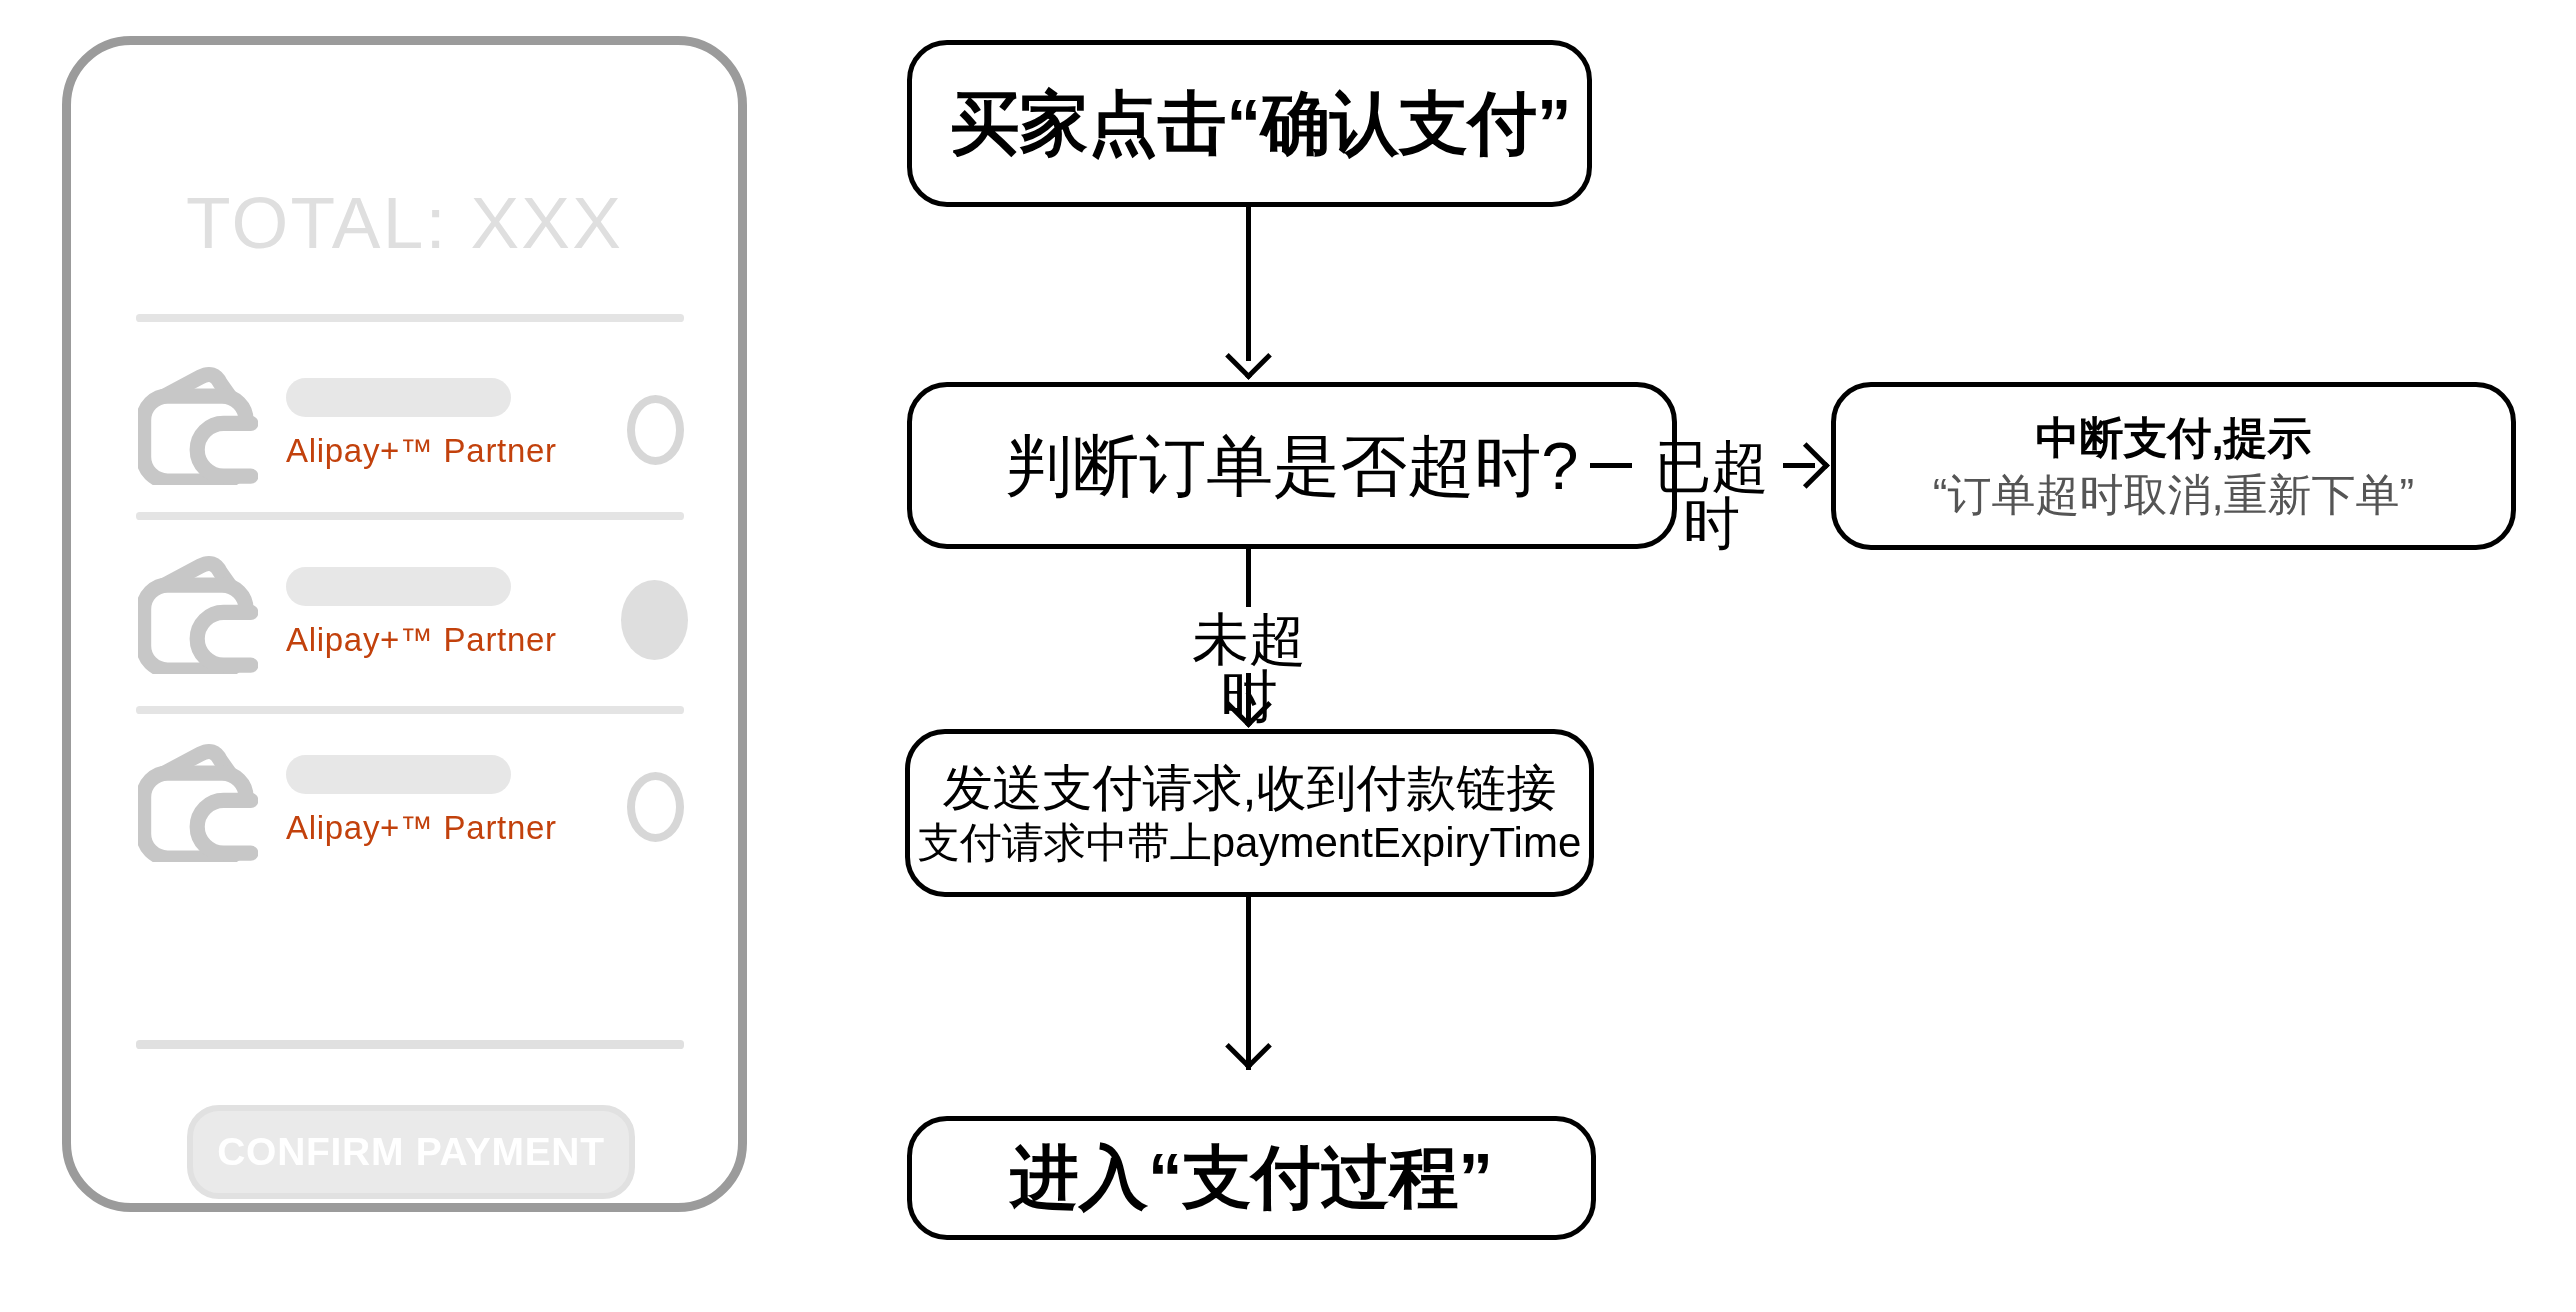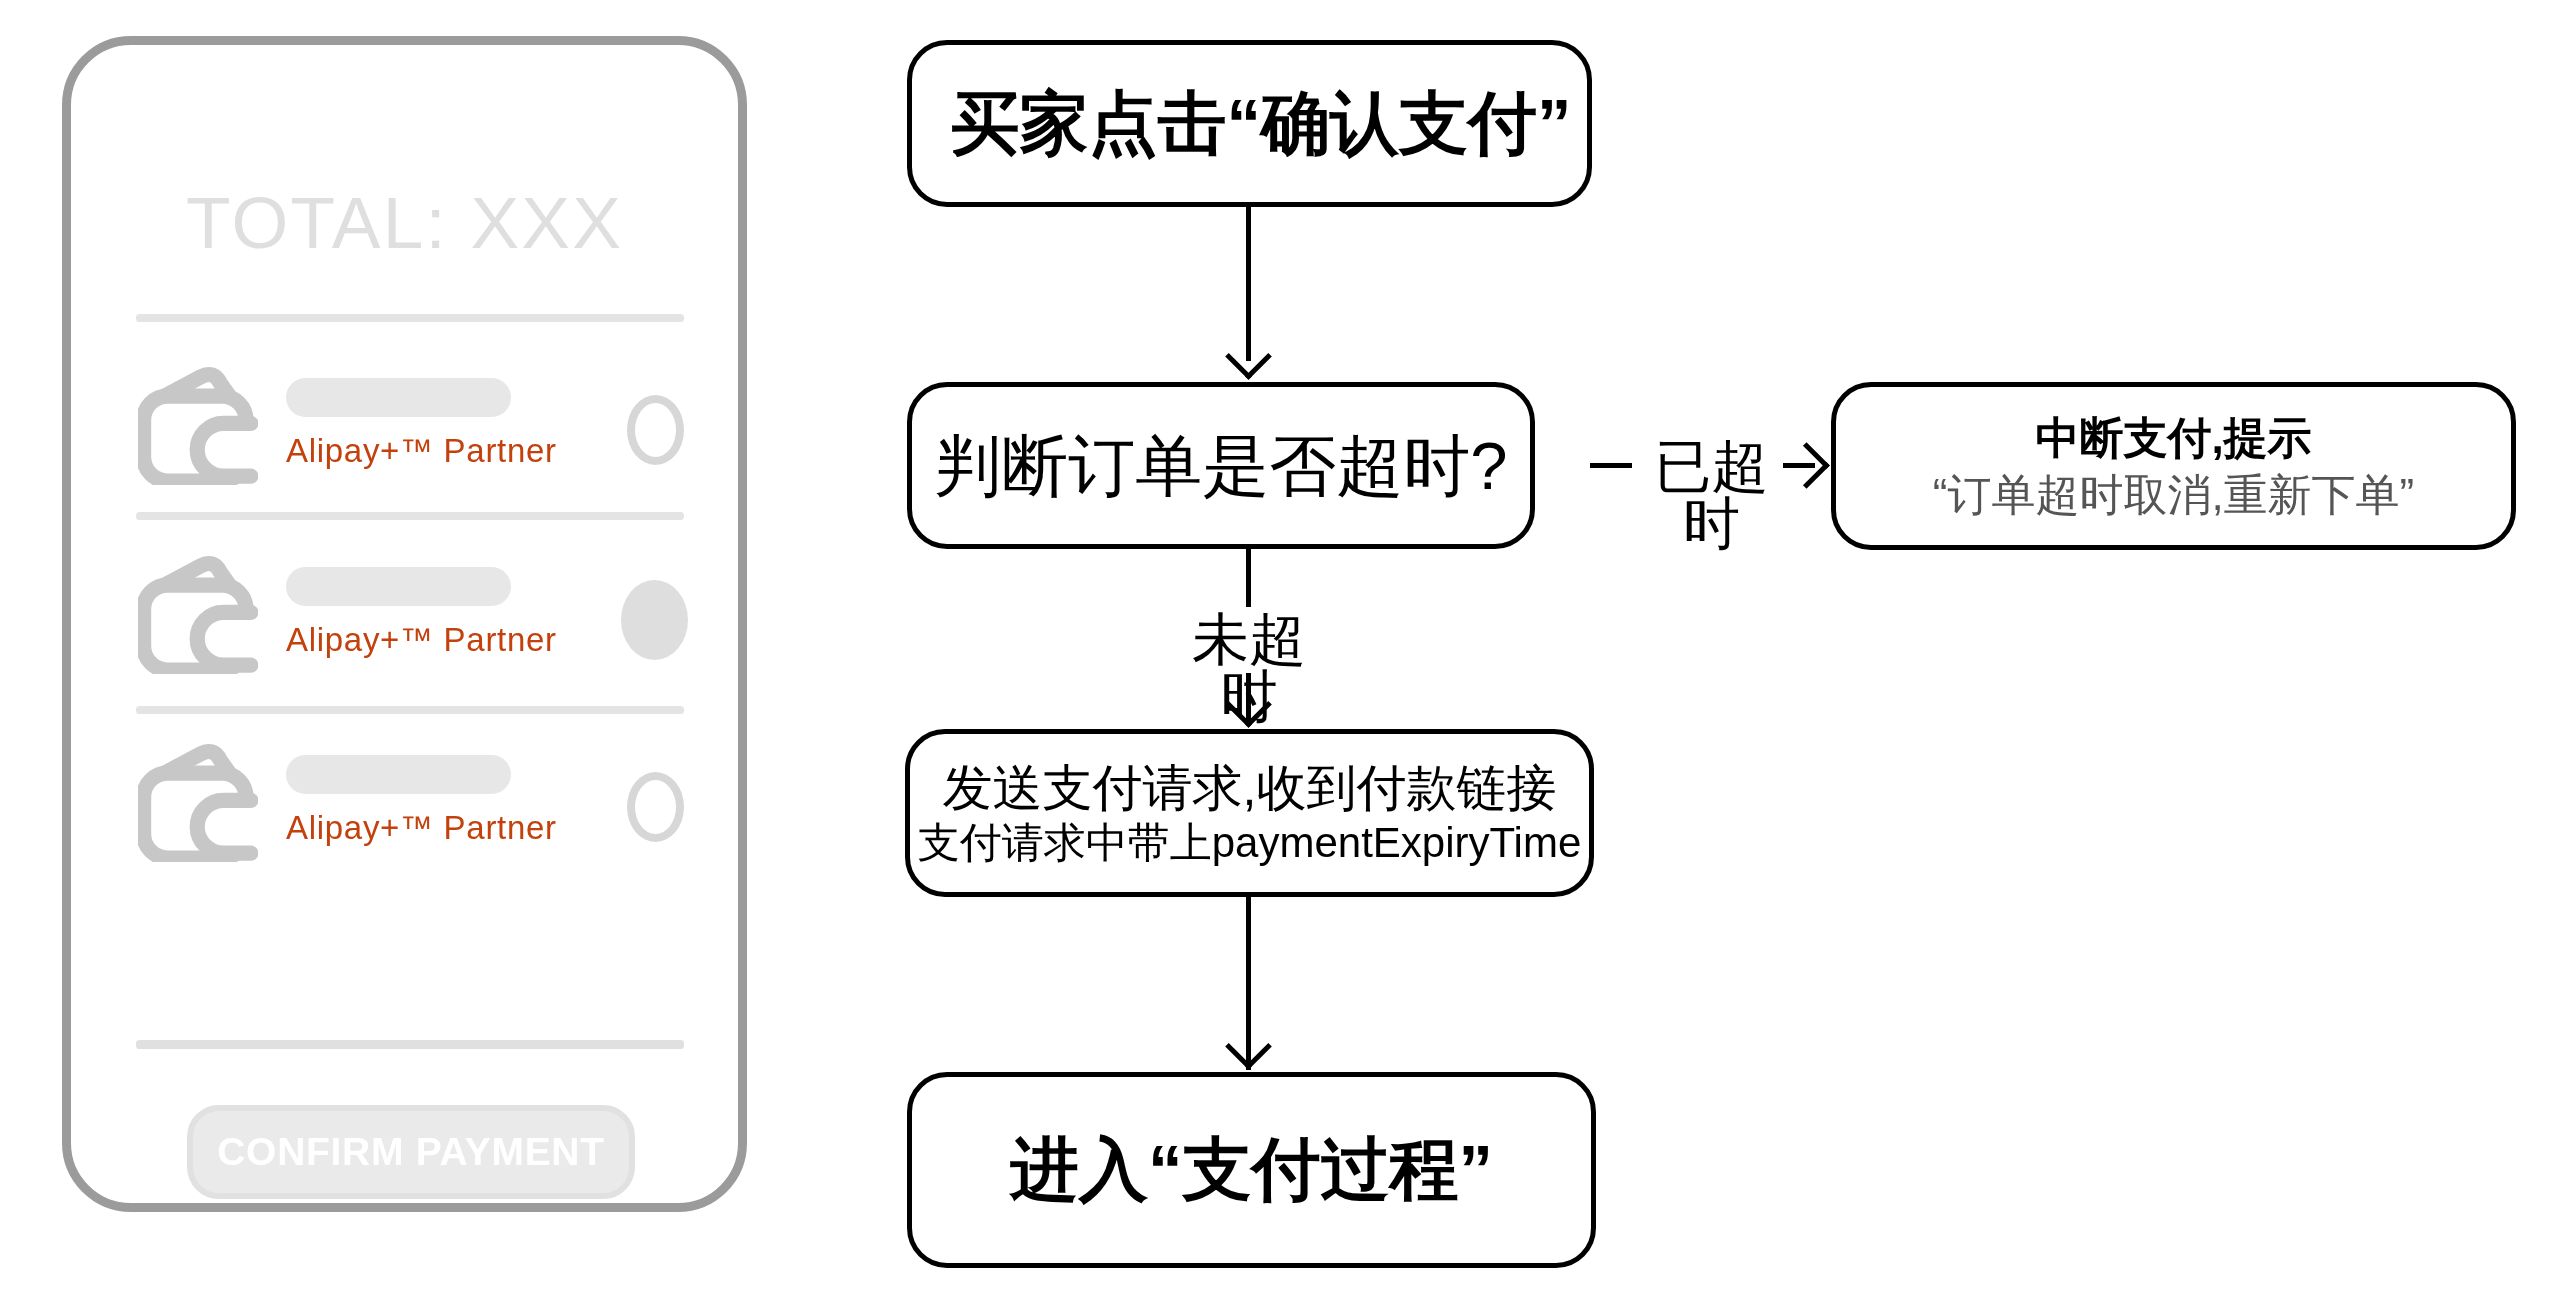--- a/index.html
+++ b/index.html
@@ -28,24 +28,24 @@
 
   .confirm{position:absolute;left:116px;top:1060px;width:448px;height:94px;
            background:#eaeaea;border:6.5px solid #e1e1e1;border-radius:32px;box-sizing:border-box;
            color:#ffffff;font-weight:bold;font-size:39px;letter-spacing:0.7px;
            display:flex;align-items:center;justify-content:center;font-family:inherit;cursor:default;}
 
   
   .node{position:absolute;border:5.1px solid #000;border-radius:40px;box-sizing:border-box;background:#fff;
         display:flex;flex-direction:column;align-items:center;justify-content:center;text-align:center;color:#000;}
   .n-start {left:907px;top:40px;  width:685px;height:167px;padding-left:23px;}
-  .n-dec   {left:907px;top:382px; width:628px;height:167px;}
+  .n-dec   {left:907px;top:382px; width:770px;height:167px;}
   .n-to    {left:1831px;top:382px; width:685px;height:168px;}
   .n-req   {left:905px;top:729px;width:689px;height:168px;}
-  .n-end   {left:907px;top:1072px;width:689px;height:196px;}
+  .n-end   {left:907px;top:1116px;width:689px;height:124px;}
   .t-bold{font-size:69px;font-weight:bold;line-height:1.1;}
   .t-reg{font-size:67px;font-weight:400;line-height:1.1;}
   .n-to .title{font-size:44px;font-weight:bold;line-height:1.1;}
   .n-to .sub{font-size:44px;font-weight:300;color:#555;margin-top:10.2px;line-height:1.05;}
   .n-req .title{font-size:50px;font-weight:400;line-height:1.1;}
   .n-req .sub{font-size:42px;font-weight:400;color:#000;margin-top:5px;line-height:1.05;}
 
   .vline{position:absolute;width:5.1px;background:#000;}
   .hline{position:absolute;height:5.1px;background:#000;}
   .chev-down{position:absolute;width:33px;height:33px;border-right:5.1px solid #000;border-bottom:5.1px solid #000;

